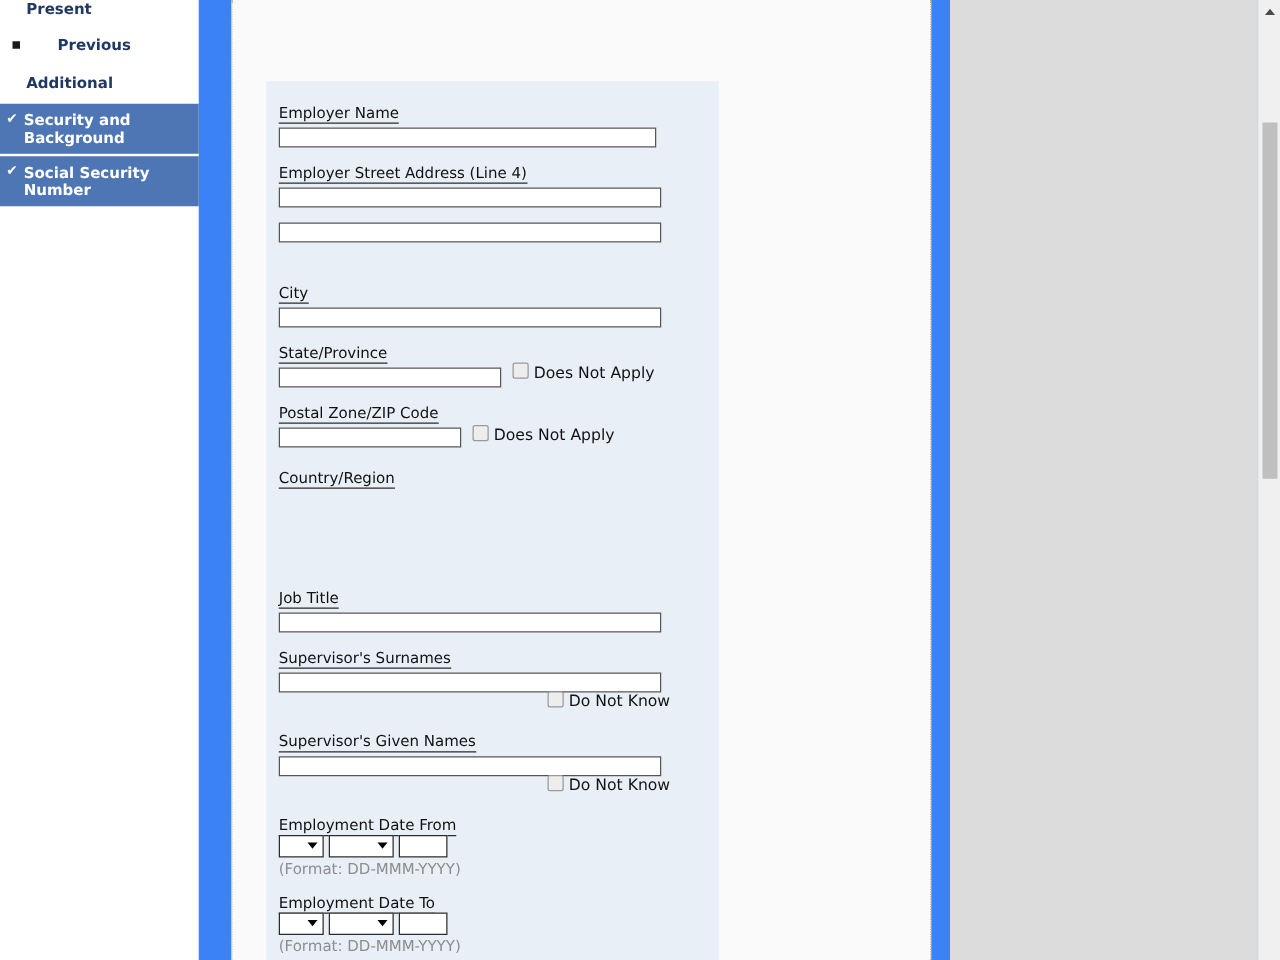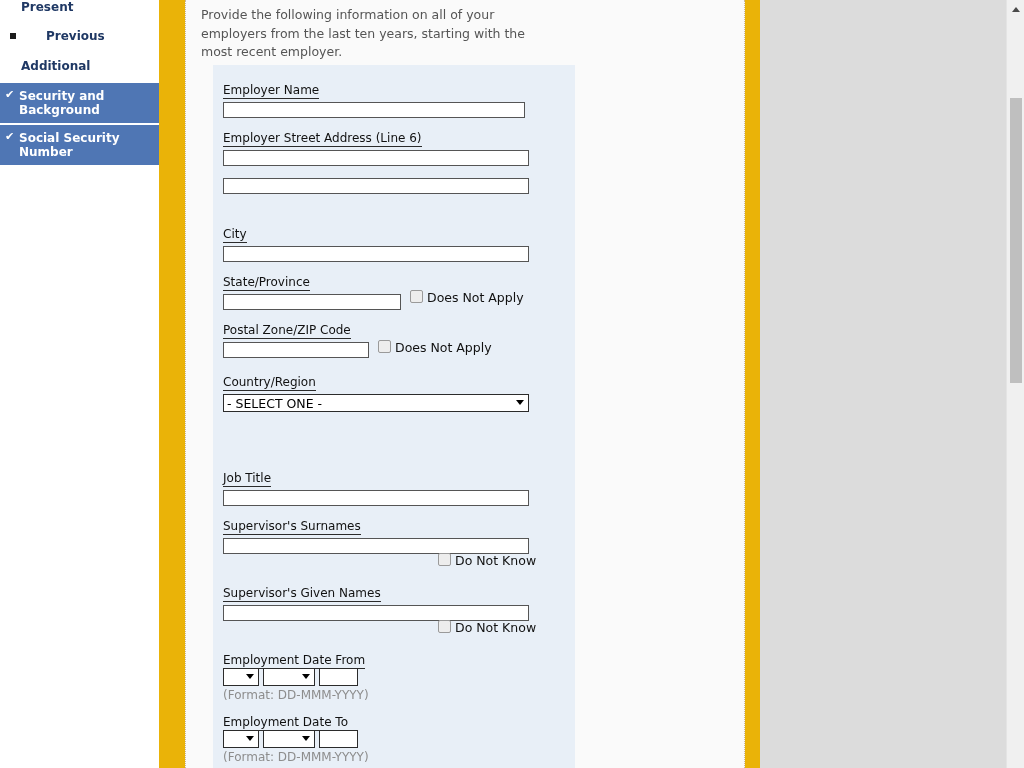--- a/index.html
+++ b/index.html
@@ -9,21 +9,21 @@
     height: 768px;
     overflow: hidden;
     background: #ffffff;
     font-family: "DejaVu Sans", sans-serif;
   }
 
   #page {
     position: relative;
     width: 1024px;
     height: 768px;
-    background: #eab308;
+    background: #3b82f6;
   }
 
   
   #sidebar {
     position: absolute;
     left: 0;
     top: 0;
     width: 159px;
     height: 768px;
     background: #ffffff;
@@ -282,31 +282,30 @@
 
     <div class="nav-blue" style="top: 125px; height: 40px; background: rgb(79, 118, 180);">
       <span class="check">✔</span>
       <span class="nav-label">Social Security Number</span>
     </div>
 
   </div>
 
   <div id="content">
 
-    <div id="intro">Provide the following information on all of your employers from the last ten years, starting with the most recent employer.</div>
 
     <div id="form-panel">
 
       <div class="field" style="top:14px;">
         <span class="flabel">Employer Name</span>
         <input class="ftext" style="width: 302px;" type="text" placeholder="">
       </div>
 
       <div class="field" style="top:62px;">
-        <span class="flabel">Employer Street Address (Line 6)</span>
+        <span class="flabel">Employer Street Address (Line 4)</span>
         <input class="ftext" style="width: 306px;" type="text" placeholder="">
       </div>
 
       <div class="field" style="top:110px;">
         <input class="ftext" style="width: 306px;" type="text" placeholder="">
       </div>
 
       <div class="field" style="top:158px;">
         <span class="flabel">City</span>
         <input class="ftext" style="width: 306px;" type="text" placeholder="">
@@ -323,24 +322,20 @@
       <div class="field" style="top:254px;">
         <span class="flabel">Postal Zone/ZIP Code</span>
         <input class="ftext" style="width: 146px;" type="text" placeholder="">
       </div>
       <div class="cbrow" style="left:165px; top:275px;">
         <span class="cbox"></span><span>Does Not Apply</span>
       </div>
 
       <div class="field" style="top:306px;">
         <span class="flabel">Country/Region</span>
-        <div class="fselect" style="width:306px;">
-          <span class="sel-text">- SELECT ONE -</span>
-          <span class="arrow"></span>
-        </div>
       </div>
 
 
       <div class="field" style="top:402px;">
         <span class="flabel">Job Title</span>
         <input class="ftext" style="width: 306px;" type="text" placeholder="">
       </div>
 
       <div class="field" style="top:450px;">
         <span class="flabel">Supervisor's Surnames</span>

